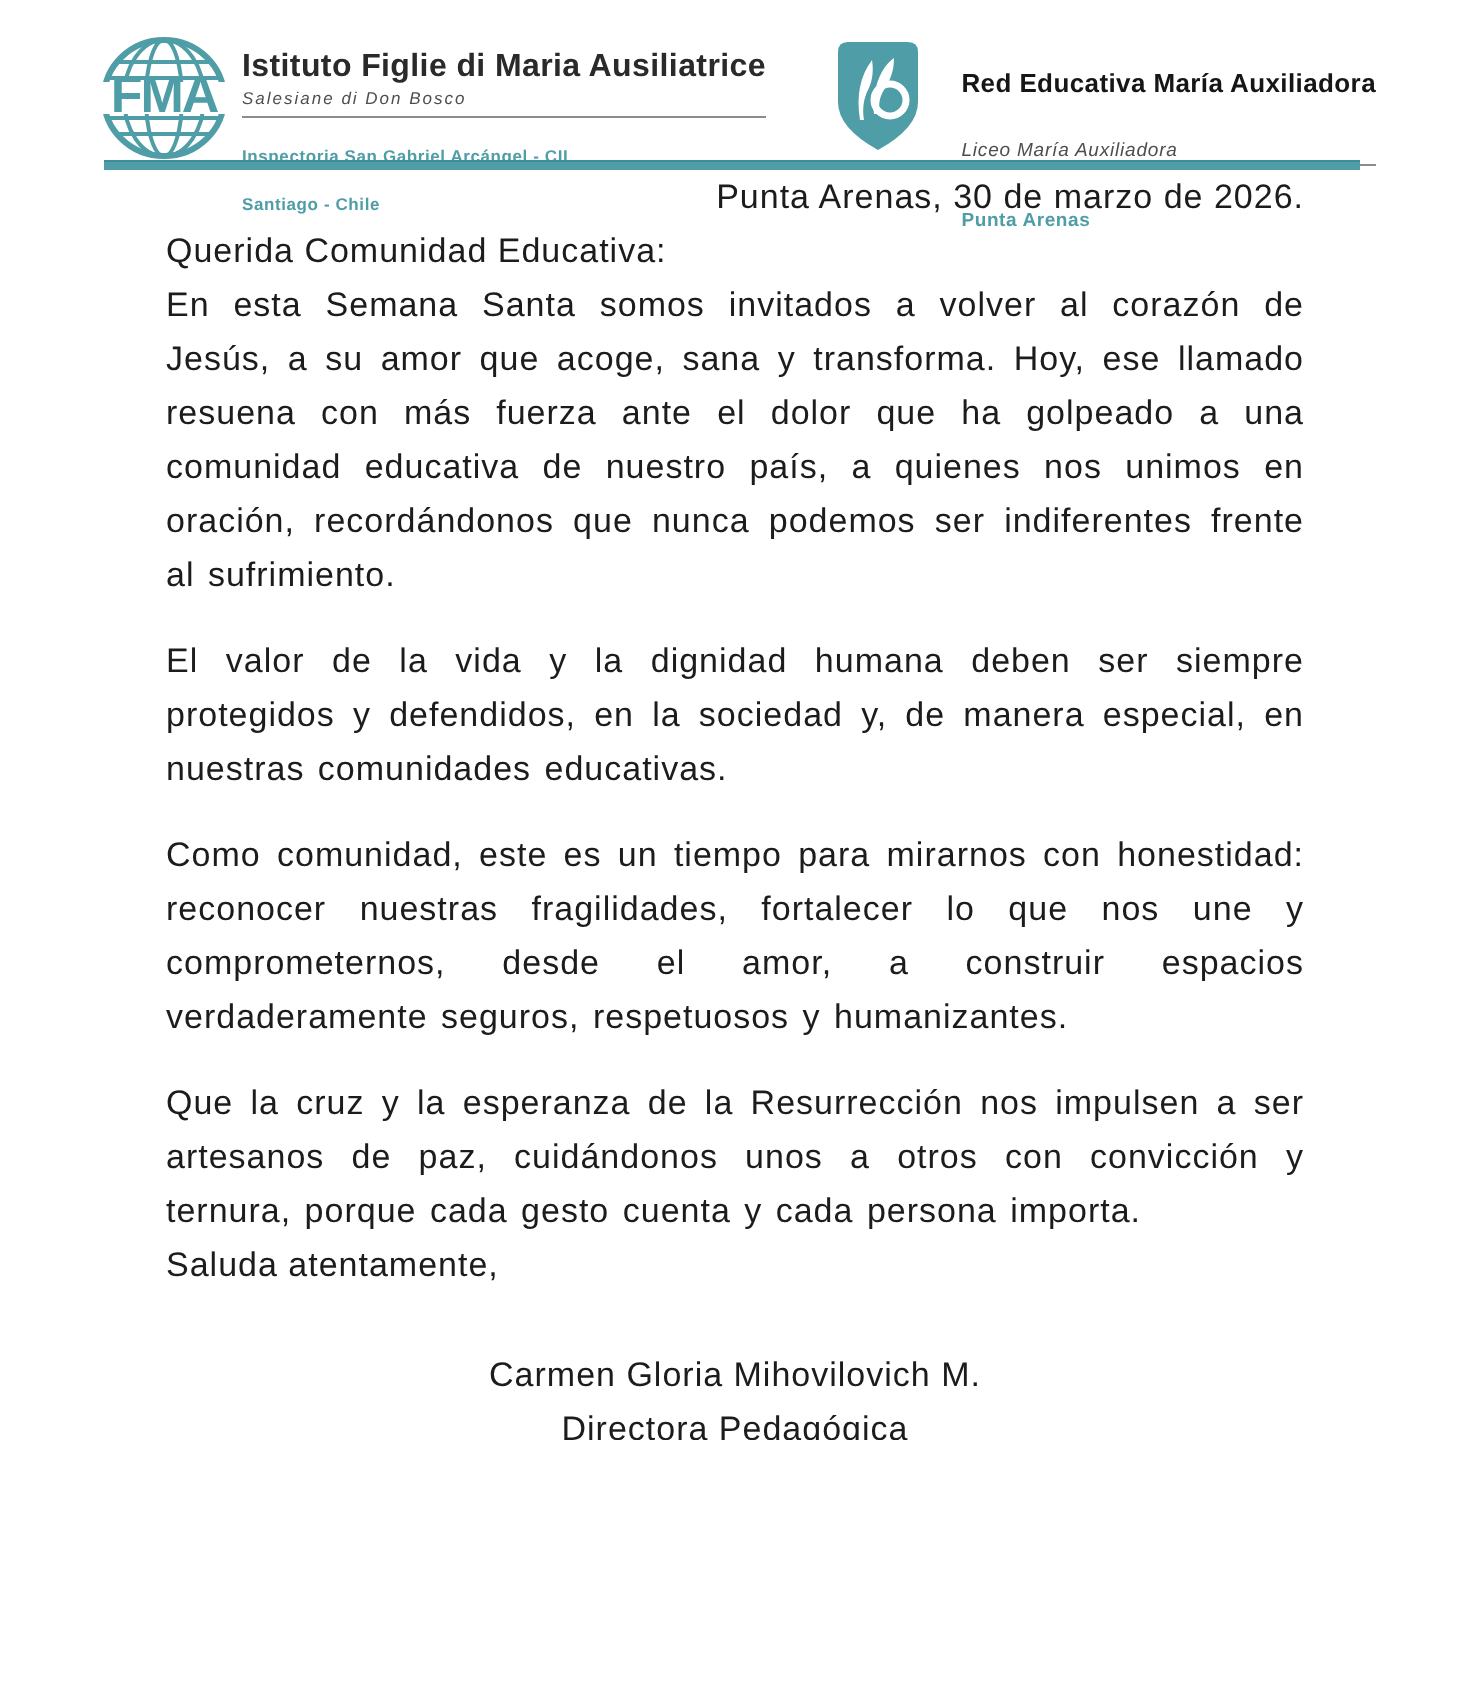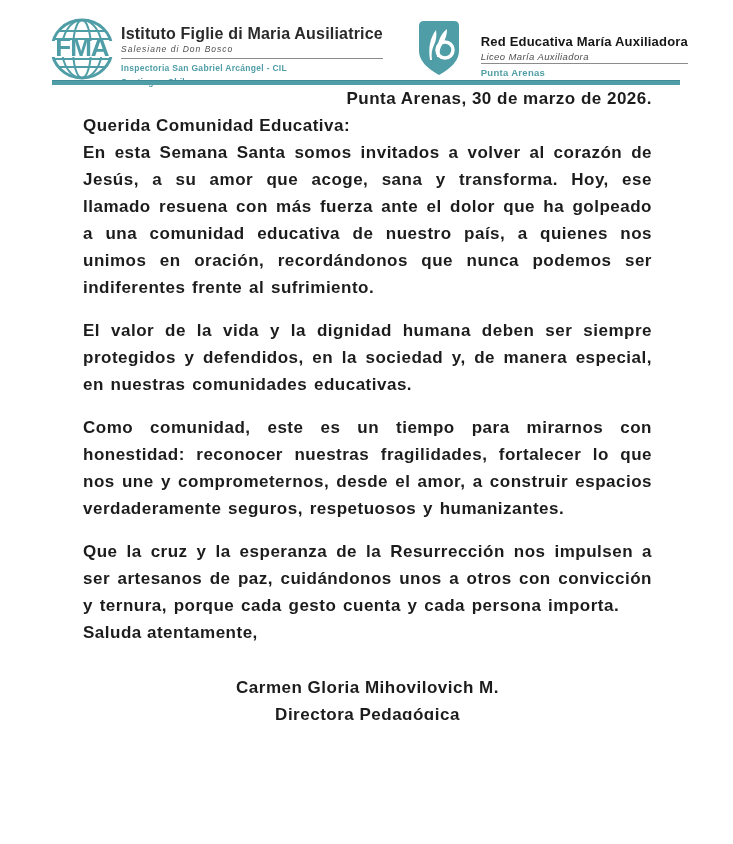--- a/index.html
+++ b/index.html
@@ -14,52 +14,52 @@
     position:absolute; top:14px; left:50px; right:45px;
     display:flex; justify-content:space-between; align-items:flex-start;
   }
   .lh-group { display:flex; }
   .lh-col { display:flex; flex-direction:column; }
 
   .globe-logo { width:64px; height:62px; margin-top:4px; flex:0 0 auto; }
   .shield-logo { width:42px; height:56px; margin-top:6px; flex:0 0 auto; }
 
   .lh-left .lh-col  { margin-left:7px;  padding-top:11px; }
-  .lh-right .lh-col { margin-left:21px;  padding-top:20px; }
+  .lh-right .lh-col { margin-left:21px;  padding-top:20px;gap:19px; }
 
   .lh-title-sm { font-size:16px; font-weight:700; color:#2a2a2a; letter-spacing:.2px; white-space:nowrap; }
   .lh-title-lg { font-size:13px;   font-weight:700; color:#161616; letter-spacing:.2px; white-space:nowrap; }
   .lh-sub {
     font-style:italic; color:#4e4e4e; white-space:nowrap;
     border-bottom:1px solid var(--gray,#8c8c8c);
   }
   .lh-left  .lh-sub { font-size:8.5px; letter-spacing:1px;  margin-top:1px; padding-bottom:4px; }
   .lh-right .lh-sub { font-size:9.5px; letter-spacing:.4px; margin-top:2px; padding-bottom:1px; }
   .lh-teal { font-weight:700; color:var(--teal,#4f9da6); white-space:nowrap; }
-  .lh-left  .lh-teal { font-size:8.5px; margin-top:4px; letter-spacing:.3px; }
+  .lh-left  .lh-teal { font-size:8.5px; margin-top:14px; letter-spacing:.3px; }
   .lh-right .lh-teal { font-size:9.5px; margin-top:3px; letter-spacing:.3px; }
 
   .teal-fill   { fill:var(--teal,#4f9da6); }
   .teal-stroke { stroke:var(--teal,#4f9da6); fill:none; }
   .white-fill  { fill:#ffffff; }
   .white-stroke{ stroke:#ffffff; fill:none; }
 
   
   .rule {
     position:absolute; left:52px; width:628px; height:5px;
     background:var(--teal,#4f9da6); border-top:1px solid var(--teal_dark,#3e8d97);
     box-sizing:border-box;
   }
   .rule-top    { top:80px; }
   .rule-bottom { top:836px; height:4px; }
 
   
   .letter {
     position:absolute; top:85px; left:83px; right:81px;
-    font-size:17px; line-height:27px; letter-spacing:.5px; color:var(--ink,#1c1c1c);font-weight:bold;
+    font-size:17px; line-height:27px; letter-spacing:.5px; color:var(--ink,#1c1c1c);
   }
   .letter p { margin:0; }
   .dateline { margin-top:20px; text-align:right; }
   .greeting { margin-top:20px; }
   .body-par { margin-top:18px; text-align:justify; word-spacing:1.5px; }
   .body-par + .body-par { margin-top:16px; }
   .closing  { margin-top:13px; }
   .signature { margin-top:28px; text-align:center; }
 </style>
 </head>

